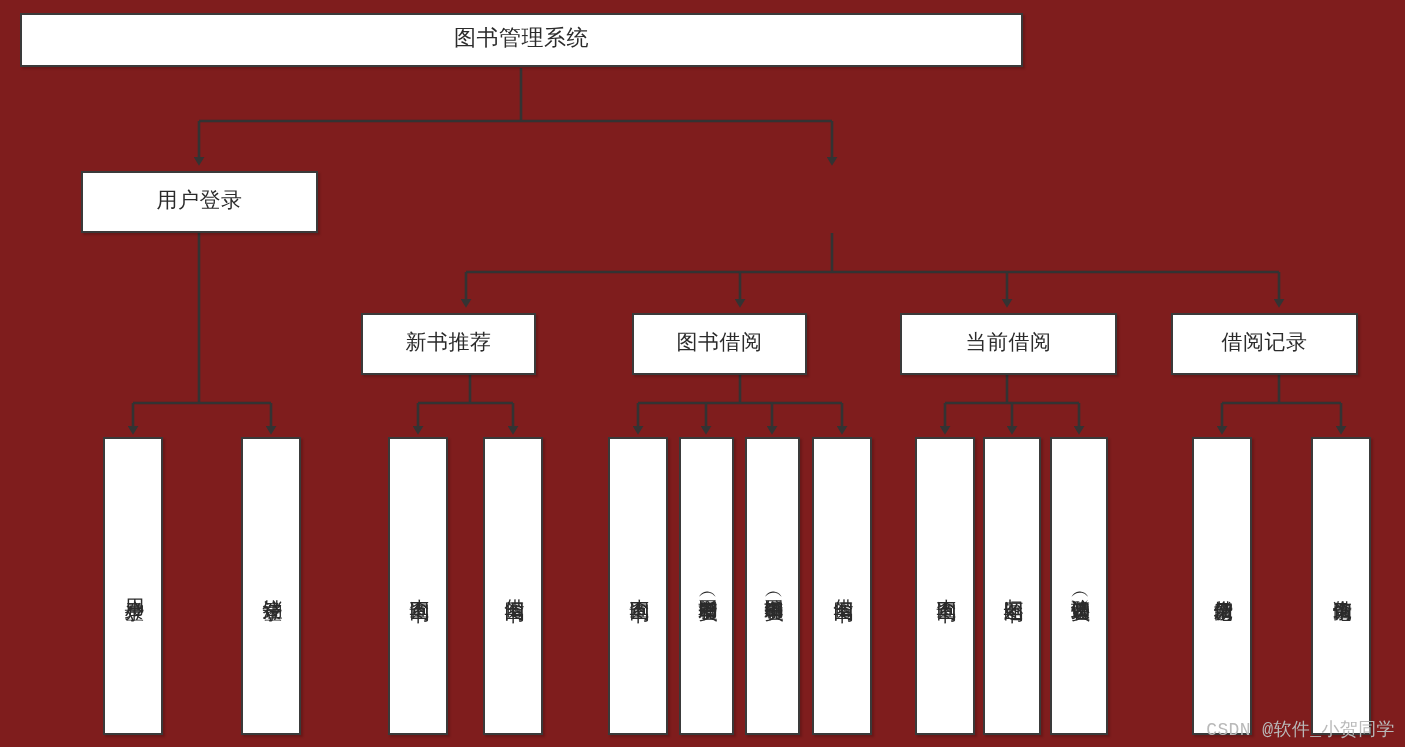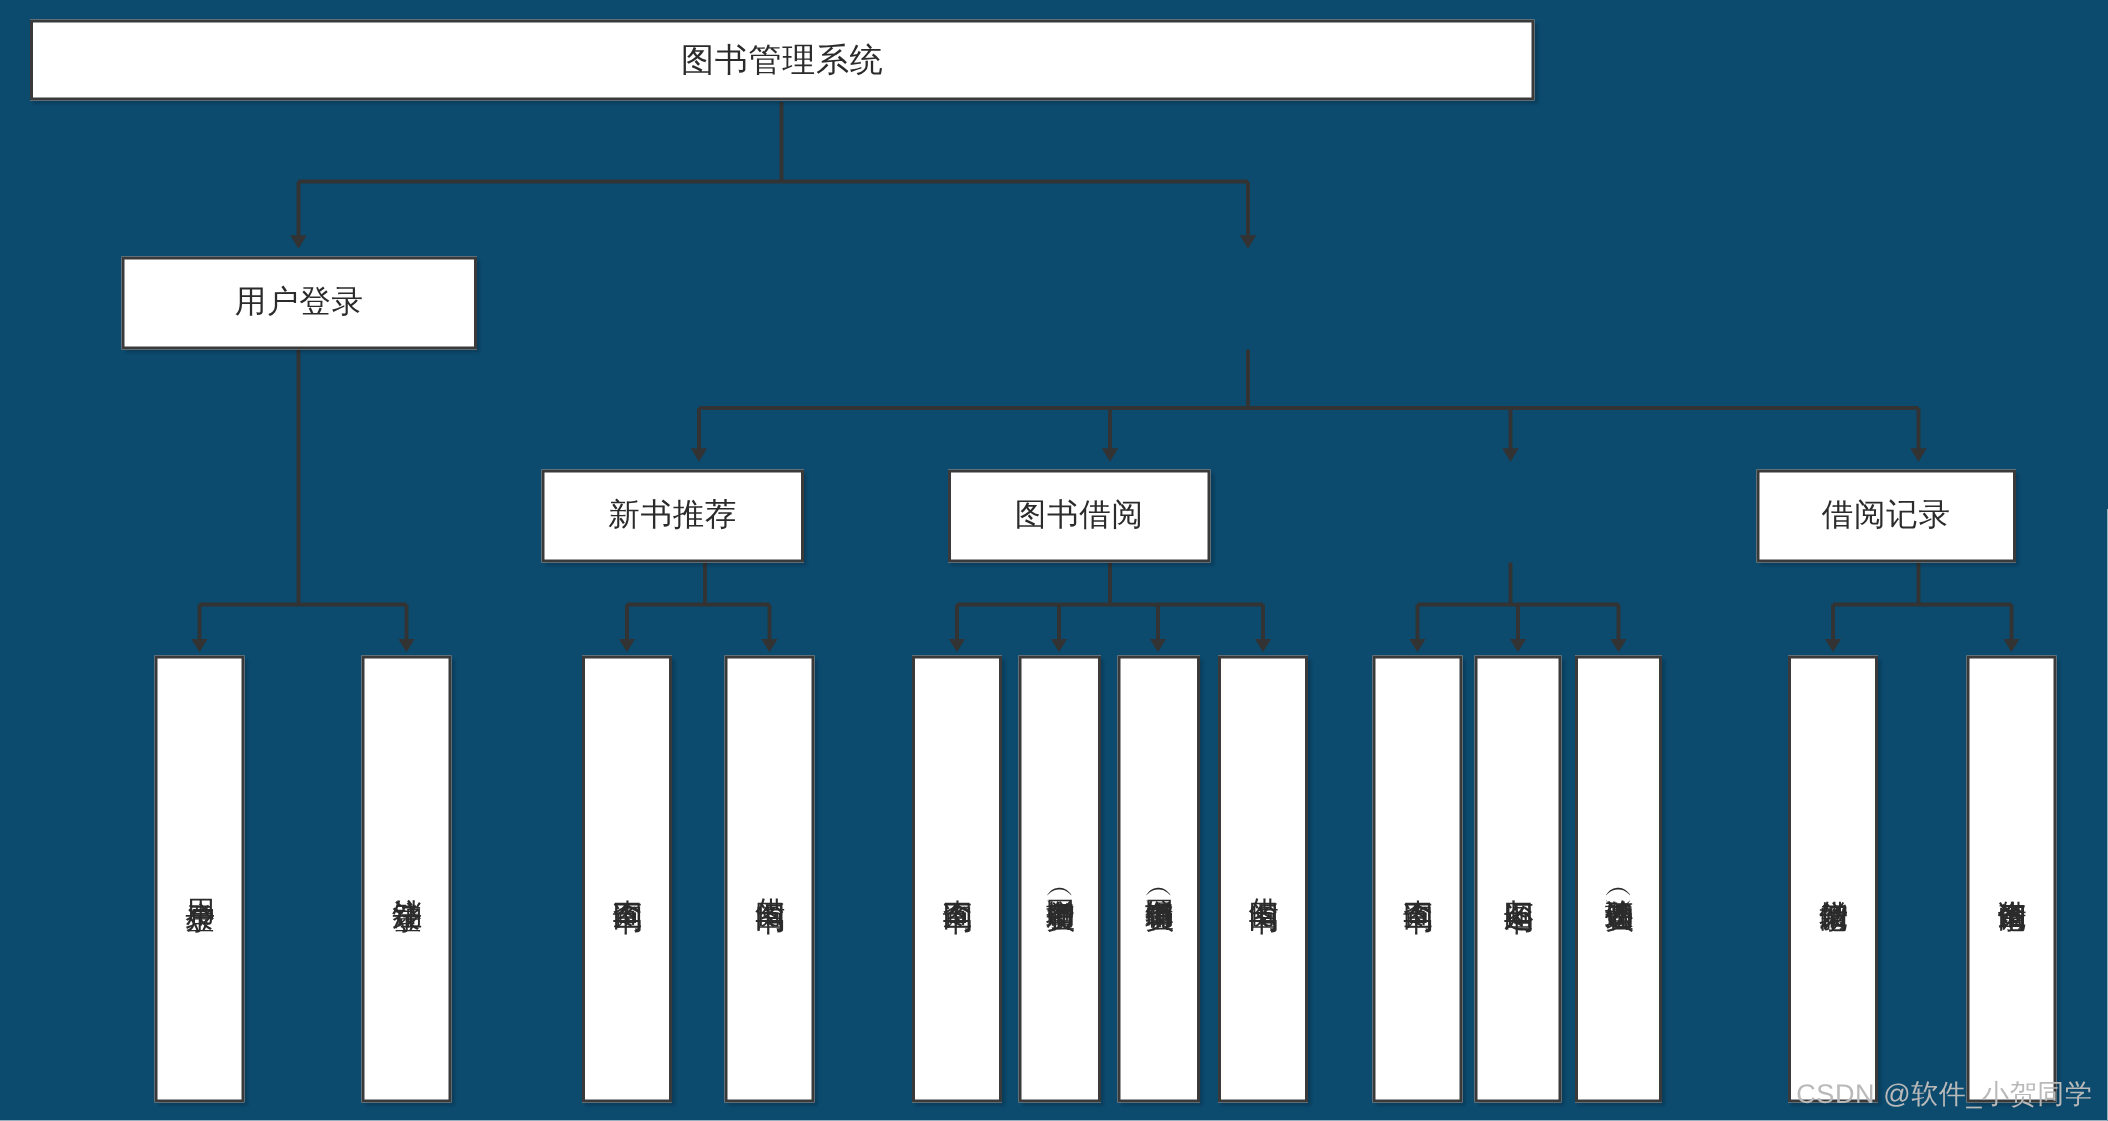--- a/index.html
+++ b/index.html
@@ -7,22 +7,23 @@
     padding: 0;
     background: #ffffff;
   }
   body {
     font-family: "Liberation Sans", "DejaVu Sans", sans-serif;
   }
   #canvas {
     position: relative;
     width: 1405px;
     height: 747px;
-    background: #0c4a6e;
+    background: #7f1d1d;
     overflow: hidden;
+    font-family: Liberation Mono, monospace;
   }
   svg#wires {
     position: absolute;
     left: 0;
     top: 0;
     width: 1405px;
     height: 747px;
     pointer-events: none;
   }
   .node {
@@ -137,21 +138,24 @@
   <div class="node" style="left:81px; top:171px; width:237px; height:62px;">
     <span class="label">用户登录</span>
   </div>
 
   <div class="node" style="left:361px; top:313px; width:175px; height:62px;">
     <span class="label">新书推荐</span>
   </div>
   <div class="node" style="left:632px; top:313px; width:175px; height:62px;">
     <span class="label">图书借阅</span>
   </div>
-  <div class="node" style="left:1171px; top:313px; width:173px; height:62px;">
+  <div class="node" style="left:900px; top:313px; width:217px; height:62px;">
+    <span class="label">当前借阅</span>
+  </div>
+  <div class="node" style="left:1171px; top:313px; width:187px; height:62px;">
     <span class="label">借阅记录</span>
   </div>
 
   <div class="node leaf" style="left:103px; top:437px; width:60px; height:298px;">
     <span class="label">用户登录</span>
   </div>
   <div class="node leaf" style="left:241px; top:437px; width:60px; height:298px;">
     <span class="label">注销登录</span>
   </div>
 

